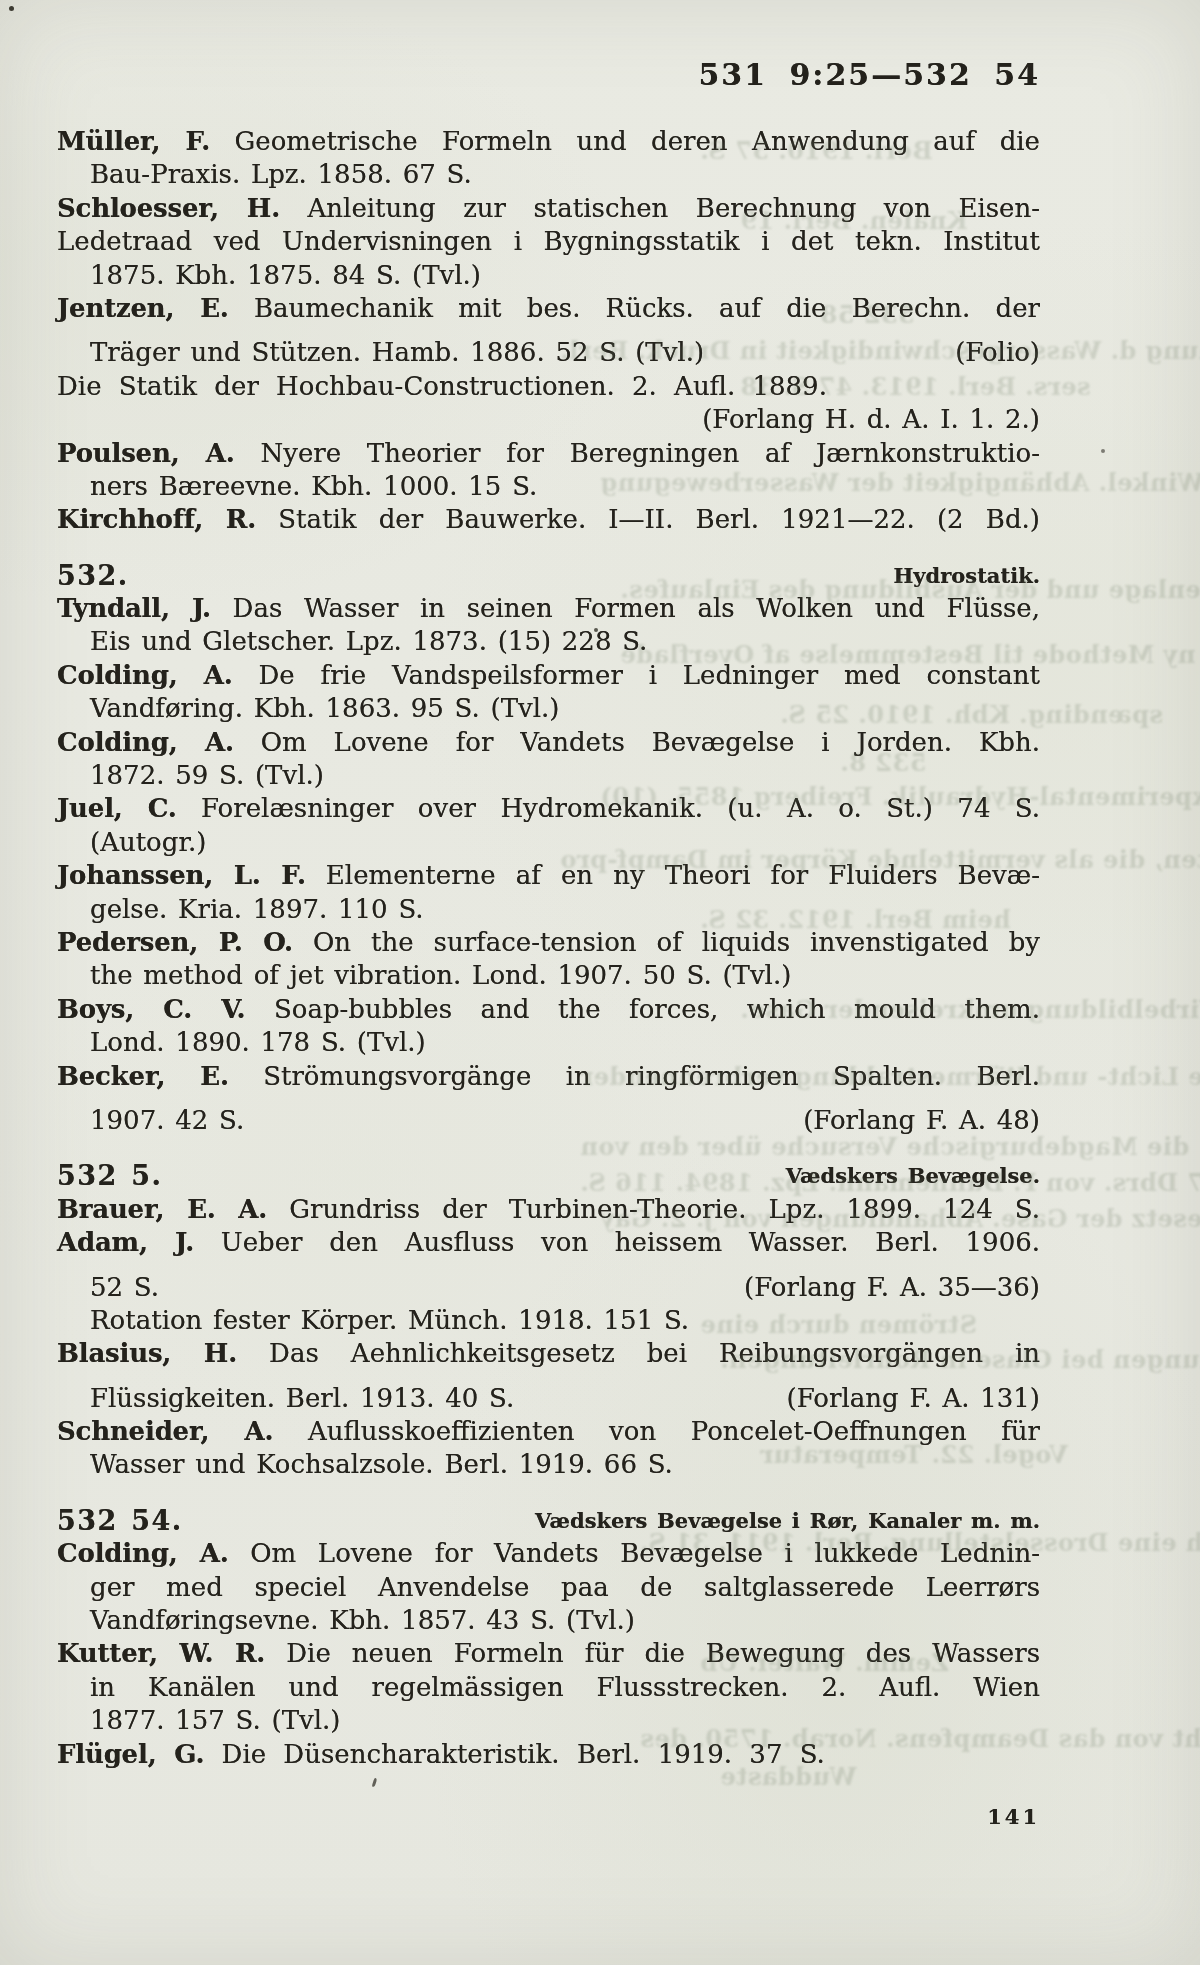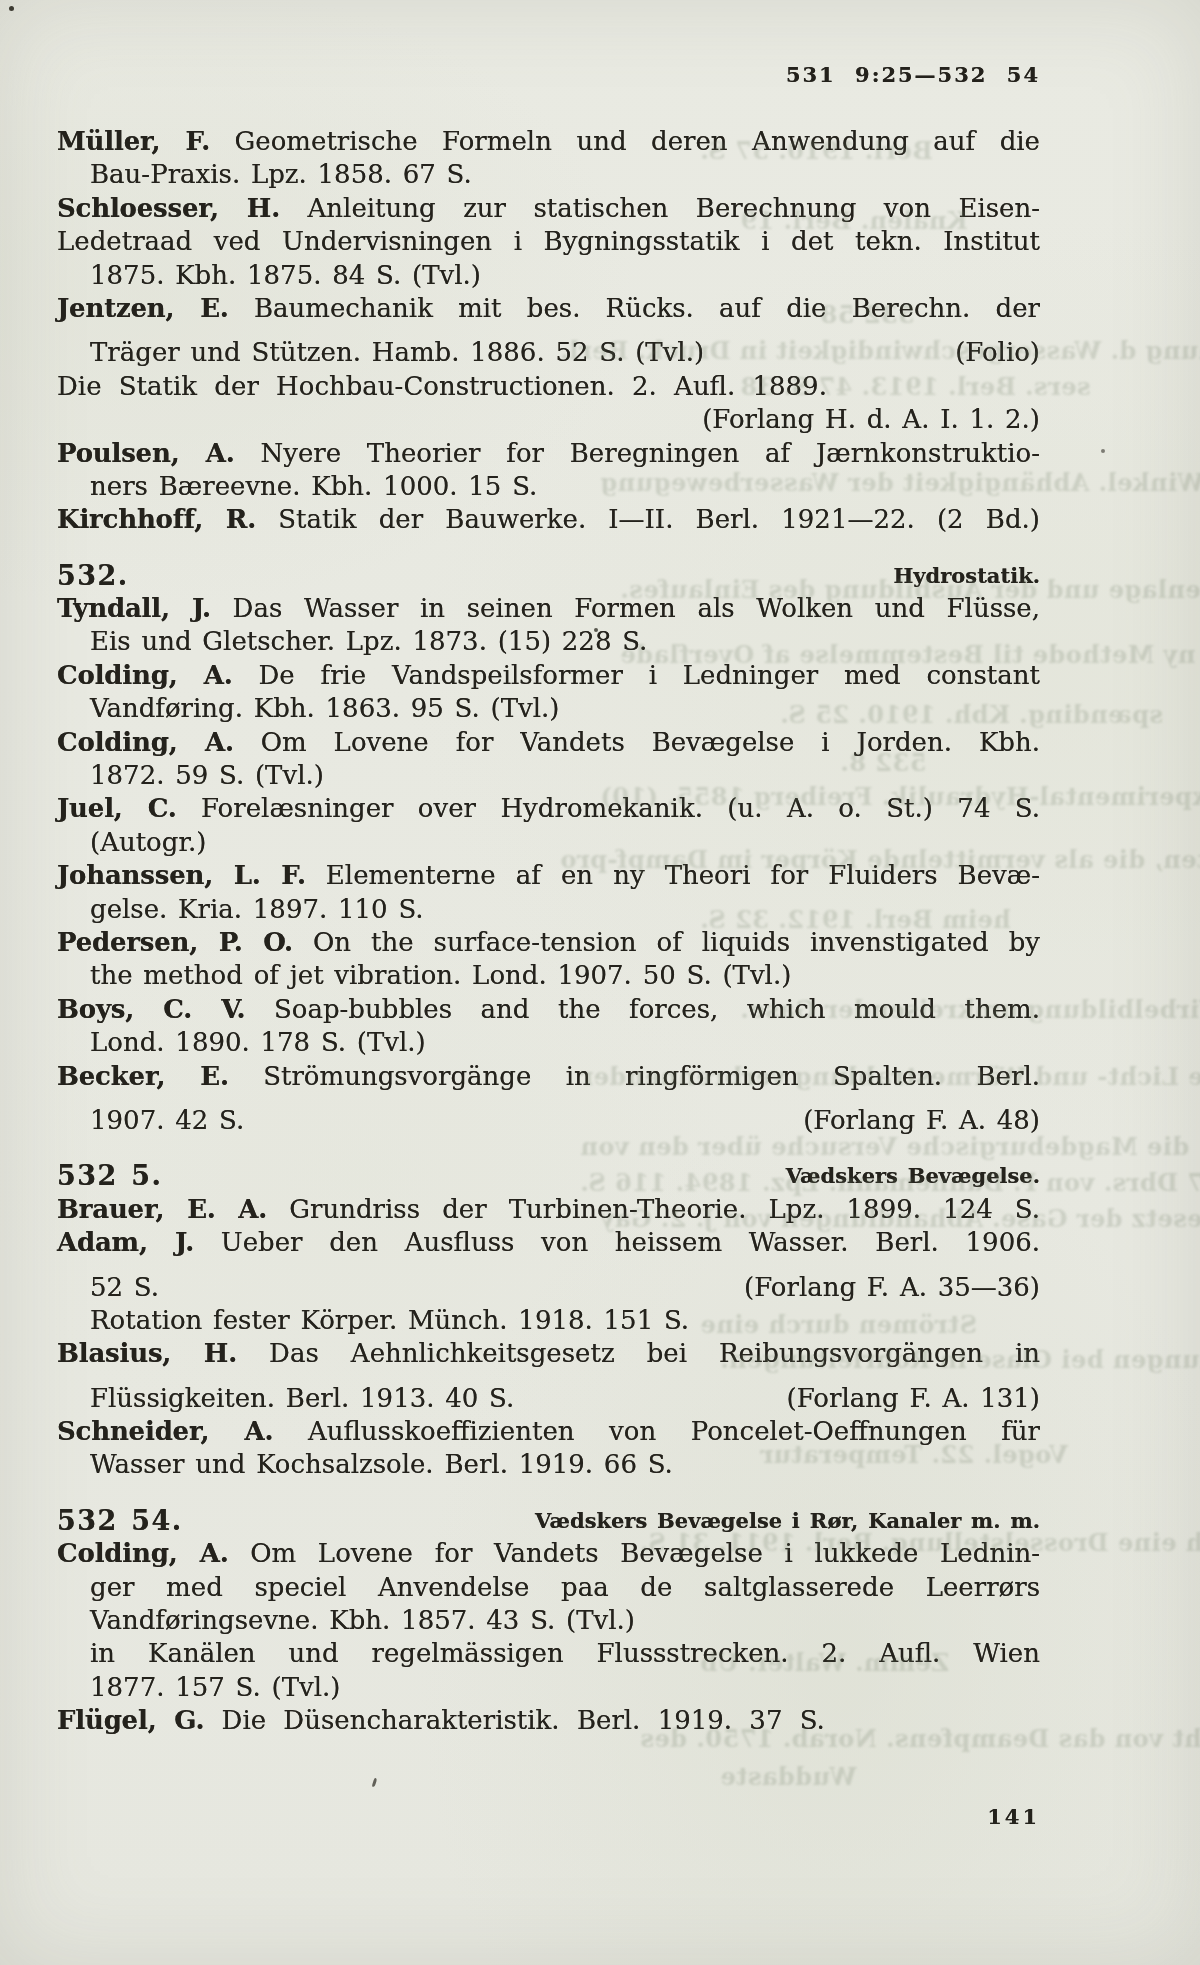--- a/index.html
+++ b/index.html
@@ -14,21 +14,21 @@
       linear-gradient(#e9eae2,#e6e7df);
     font-family:"DejaVu Serif","Liberation Serif",serif;
     color:#24221c;
   }
   .page::after{ 
     content:"";position:absolute;inset:0;pointer-events:none;
     box-shadow:inset 0 0 90px rgba(120,124,108,.18);
   }
   .pageheader{
     position:absolute;top:58px;left:57px;width:983px;
-    text-align:right;font-weight:bold;font-size:21px;line-height:34px;
+    text-align:right;font-weight:bold;font-size:30px;line-height:34px;
     letter-spacing:2px;word-spacing:10px;
     text-shadow:0 0 .6px rgba(32,30,24,.75);
   }
   .column{position:absolute;left:57px;top:125px;width:983px;}
   .line{
     height:33.4px;line-height:33.4px;font-size:26px;
     word-spacing:2.5px;white-space:nowrap;
     text-shadow:0 0 .5px rgba(32,30,24,.7);
   }
   .line.j{text-align:justify;text-align-last:justify;white-space:normal;}
@@ -120,20 +120,21 @@
       </div>
       <div class="line j"><span class="lt"><span class="b">Schneider, A.</span><span> Auflusskoeffizienten von Poncelet-Oeffnungen für</span></span></div>
       <div class="line l ind"><span class="lt"><span>Wasser und Kochsalzsole.  Berl.  1919.  66 S.</span></span></div>
       <div class="line section mt">
         <span class="sec-code">532 54.</span>
         <span class="sec-title">Vædskers Bevægelse i Rør, Kanaler m. m.</span>
       </div>
       <div class="line j"><span class="lt"><span class="b">Colding, A.</span><span> Om Lovene for Vandets Bevægelse i lukkede Lednin-</span></span></div>
       <div class="line j ind"><span class="lt"><span>ger med speciel Anvendelse paa de saltglasserede Leerrørs</span></span></div>
       <div class="line l ind"><span class="lt"><span>Vandføringsevne.  Kbh.  1857.  43 S.  (Tvl.)</span></span></div>
+      <div class="line j"><span class="lt"><span class="b">Kutter, W. R.</span><span> Die neuen Formeln für die Bewegung des Wassers</span></span></div>
       <div class="line j ind"><span class="lt"><span>in Kanälen und regelmässigen Flussstrecken.  2.  Aufl.  Wien</span></span></div>
       <div class="line l ind"><span class="lt"><span>1877.  157 S.  (Tvl.)</span></span></div>
       <div class="line l wide"><span class="lt"><span class="b">Flügel, G.</span><span> Die Düsencharakteristik. Berl. 1919. 37 S.</span></span></div>
     </div>
   <div class="pagenum">141</div>
   <div class="speck s1"></div>
   <div class="speck s2"></div>
   <div class="speck s3"></div>
   <div class="speck s4"></div>
 <div class="ghost" style="top: 136px; left: 700px;">Berl. 1910. 57 S.</div>

